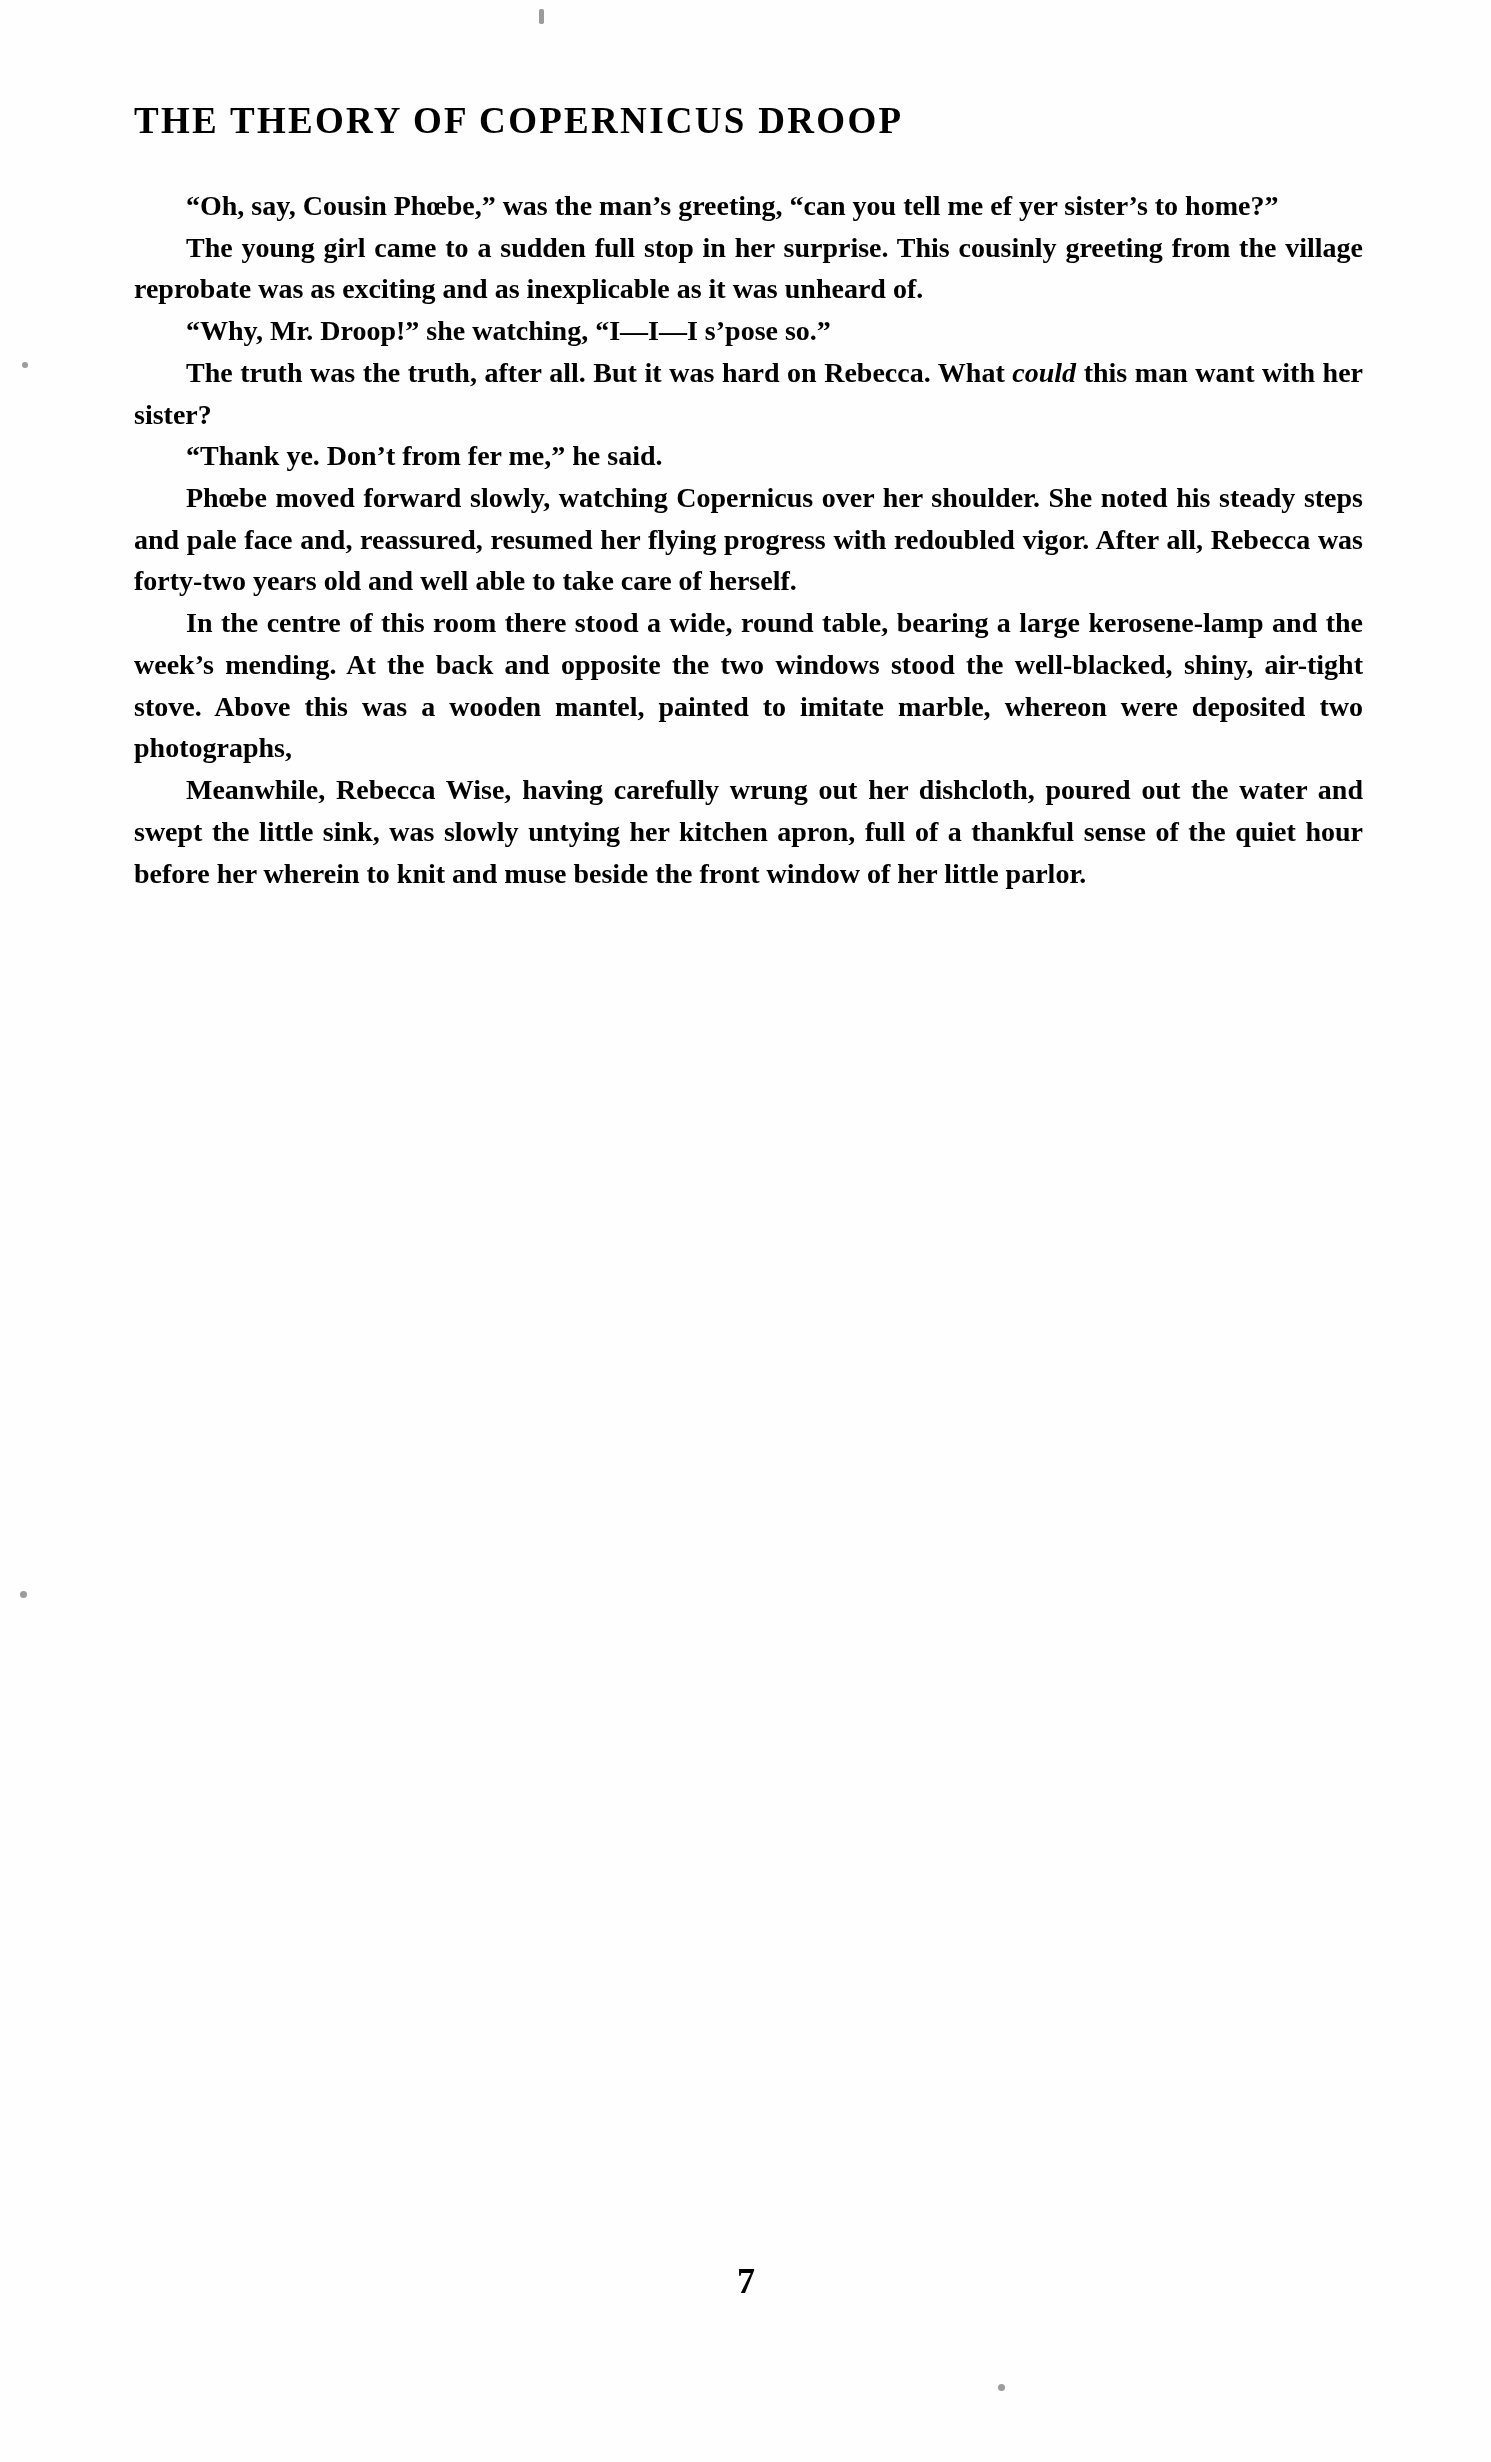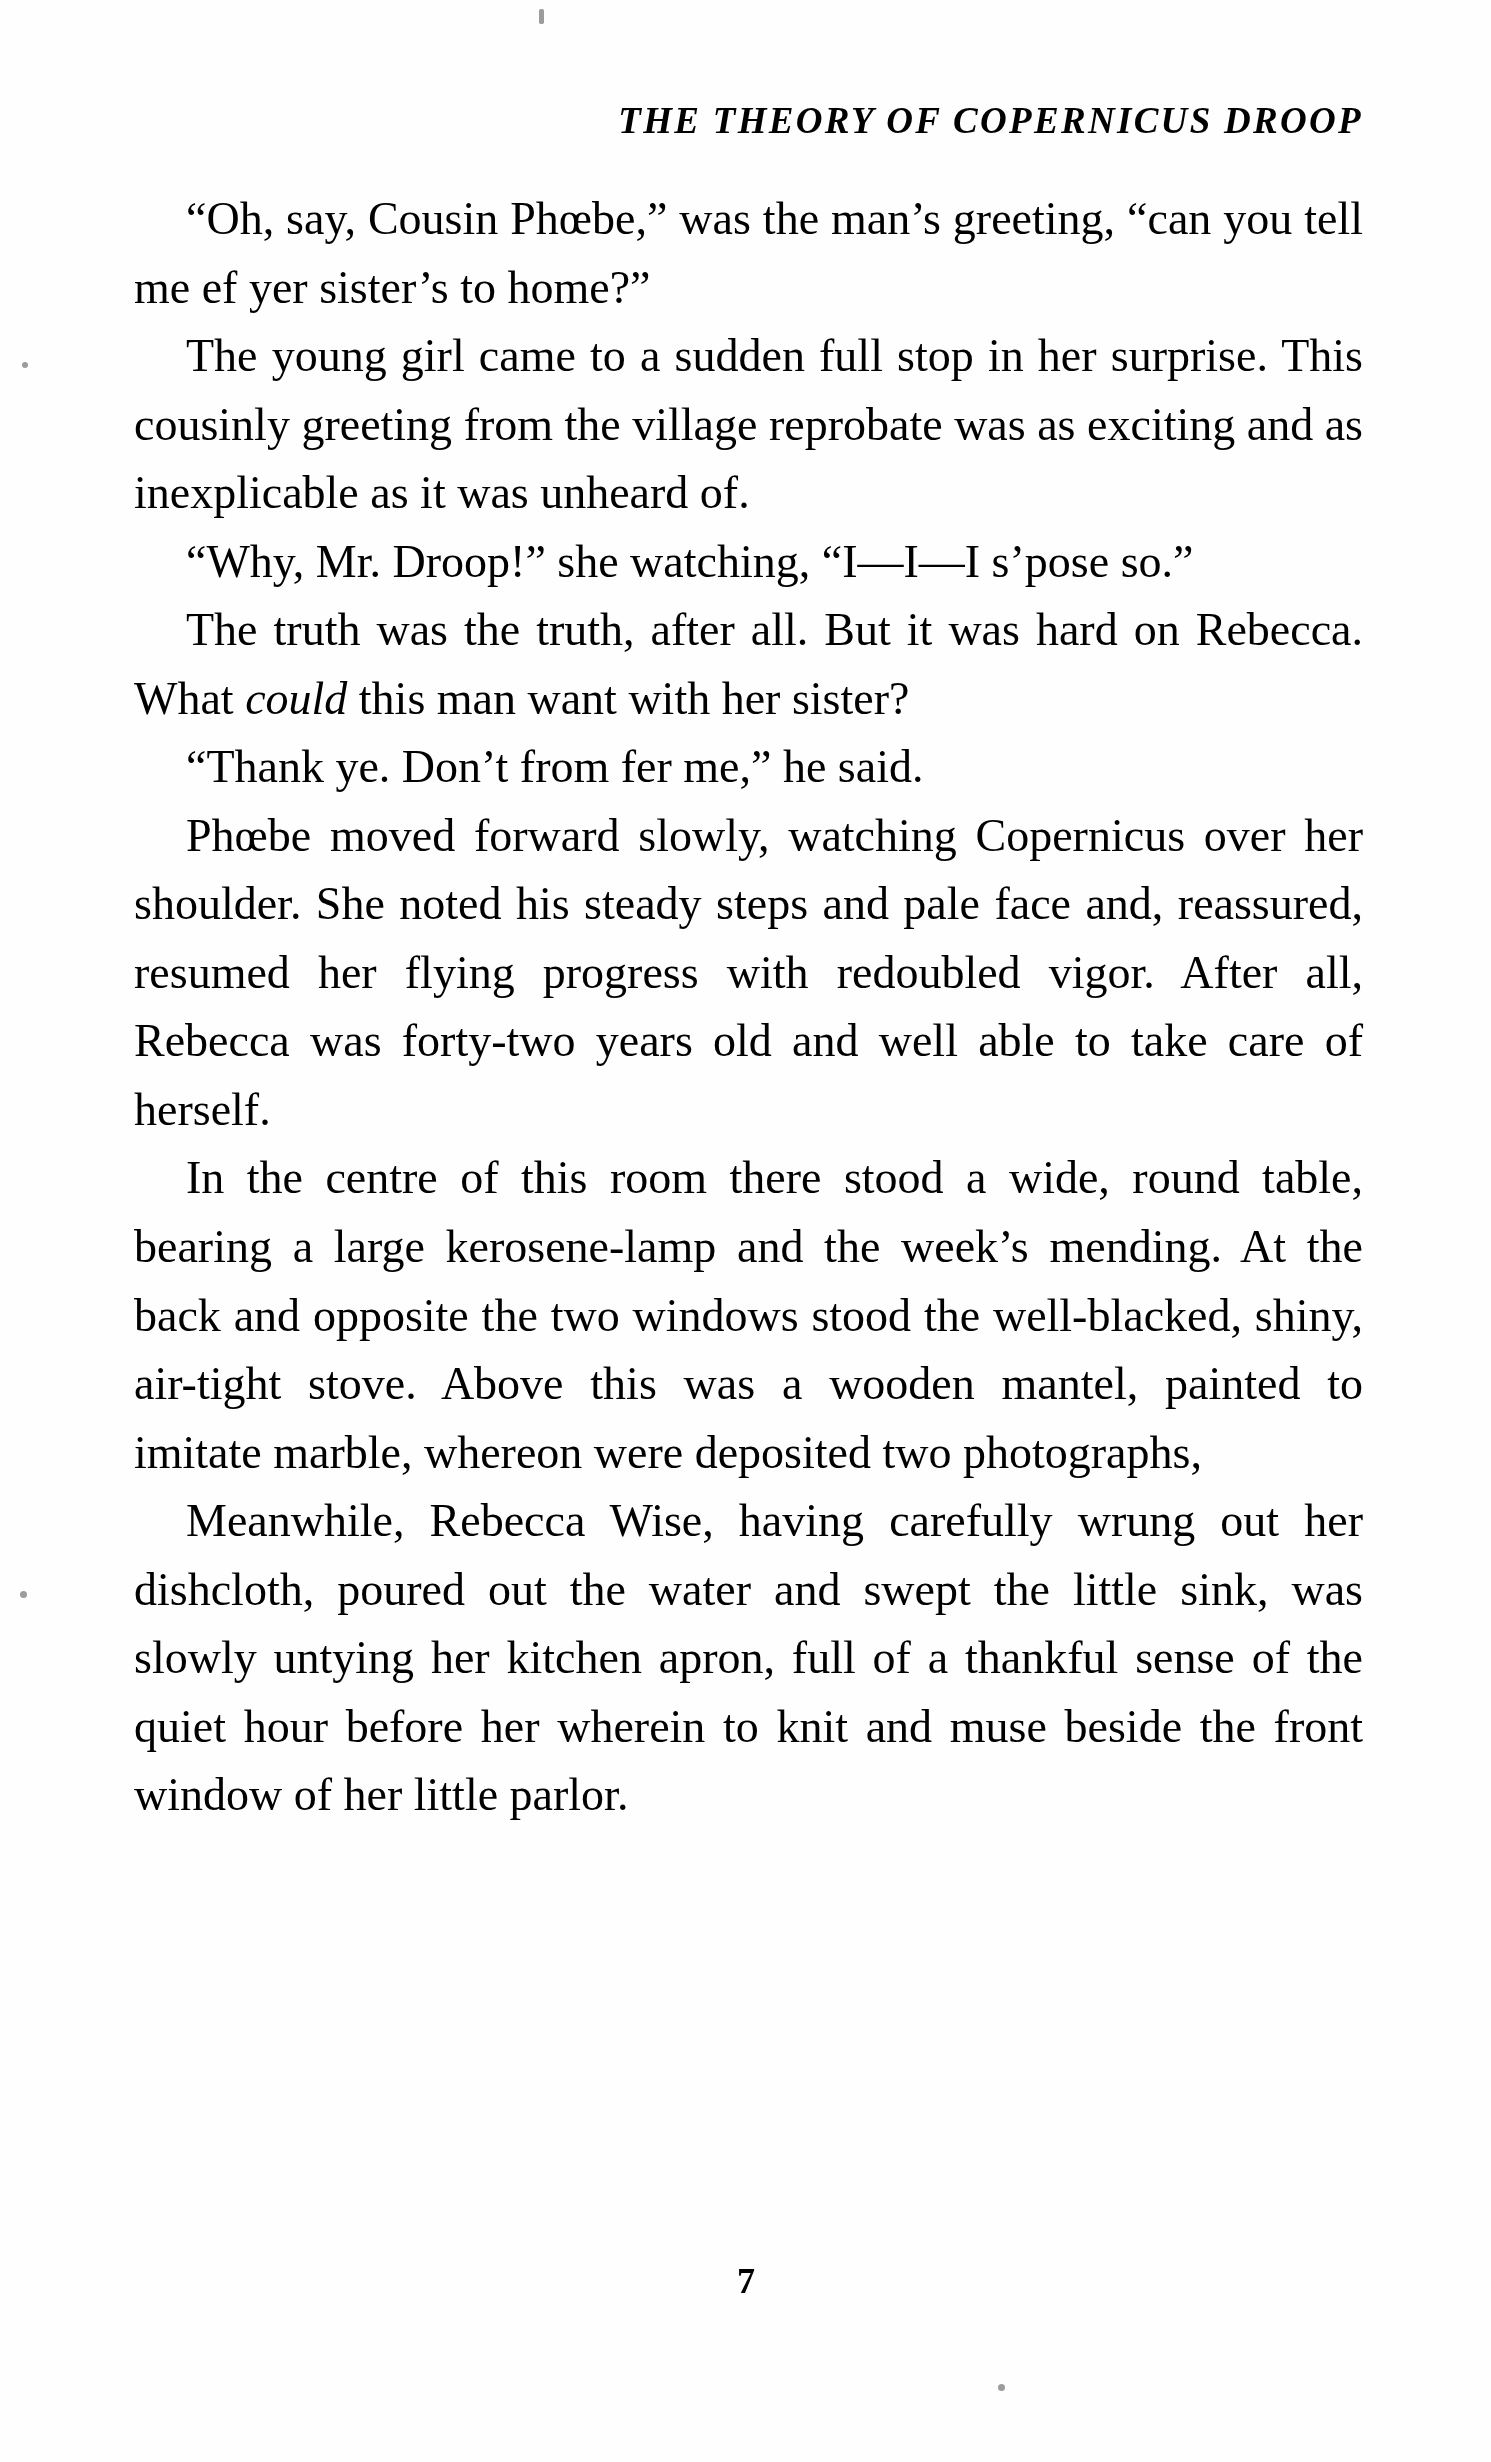--- a/index.html
+++ b/index.html
@@ -23,33 +23,33 @@
     height: 2462px;
     background: #fefefe;
   }
   .content {
     position: absolute;
     left: 134px;
     top: 99px;
     width: 1229px;
   }
   .running-head {
-    text-align: right;
+    text-align: left;
     font-size: 37px;
     letter-spacing: 2.3px;
     font-weight: 700;
     margin: 0 0 43px 0;
     white-space: nowrap;
-    font-style: italic;
   }
   .body-text {
-    font-size: 46px;
+    font-size: 28px;
     line-height: 1.49;
     text-align: justify;
     text-justify: inter-word;
+    font-weight: bold;
   }
   .body-text p {
     margin: 0;
     text-indent: 52px;
   }
   .body-text i {
     font-style: italic;
   }
   .page-number {
     position: absolute;

